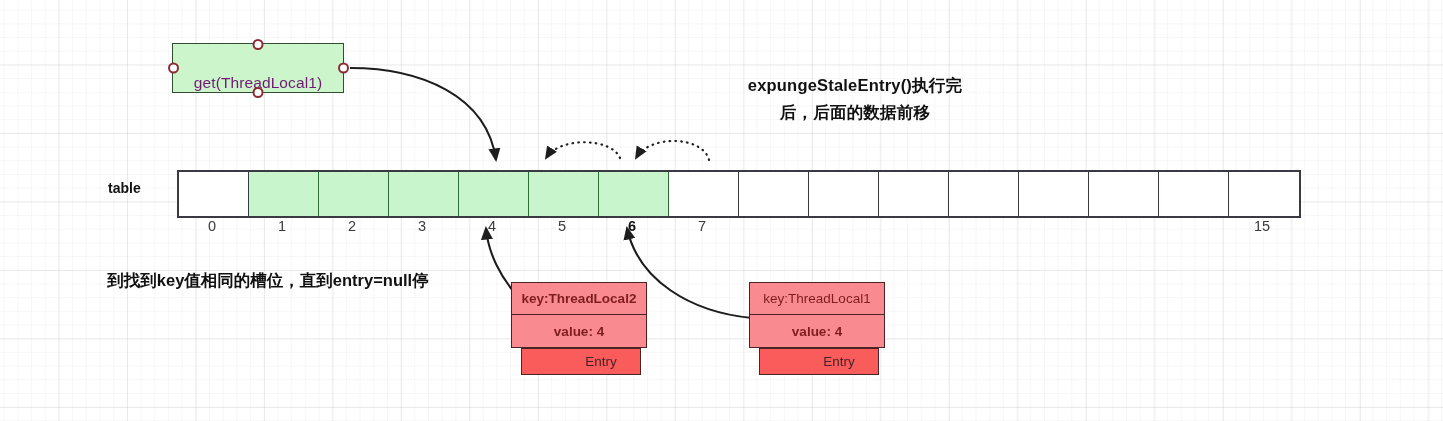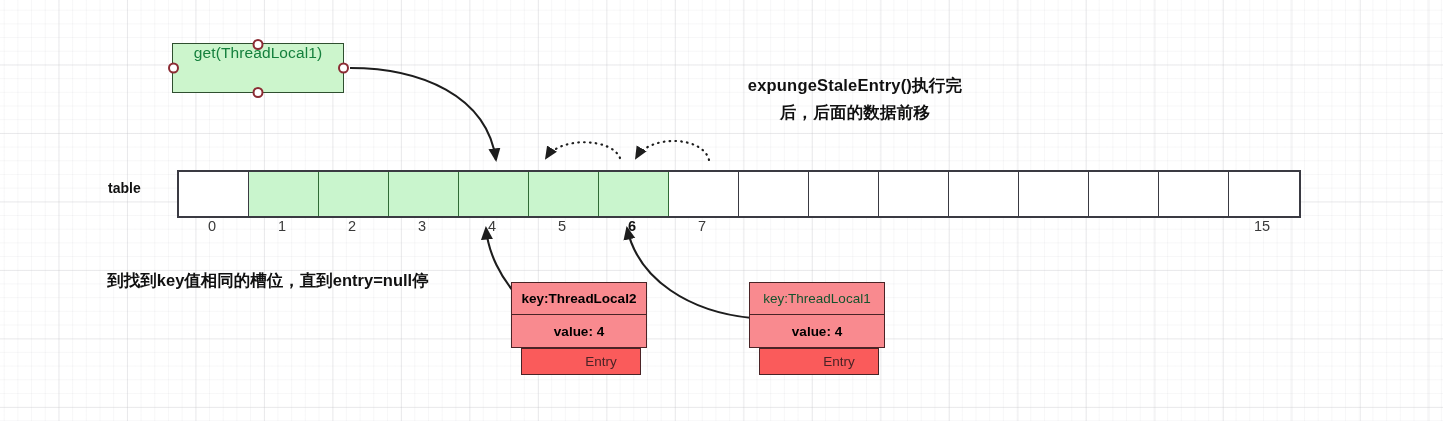--- a/index.html
+++ b/index.html
@@ -47,24 +47,24 @@
   #get-node {
     position: absolute;
     left: 172px;
     top: 43px;
     width: 172px;
     height: 50px;
     background: #ccf5cc;
     border: 1.6px solid #2f4f2f;
     box-sizing: border-box;
     display: flex;
-    align-items: flex-start;
+    align-items: flex-end;
     justify-content: center;
     font-size: 15.5px;
-    color: #15803d;
+    color: #701a75;
     letter-spacing: 0.1px;
   }
   .handle {
     position: absolute;
     width: 11px;
     height: 11px;
     border-radius: 50%;
     background: #ffffff;
     border: 2px solid #8b2b33;
     box-sizing: border-box;
@@ -153,25 +153,25 @@
   }
   .entry-key, .entry-value {
     height: 33px;
     box-sizing: border-box;
     background: #f98a8f;
     border: 1.6px solid #4a2326;
     display: flex;
     align-items: center;
     justify-content: center;
     font-size: 13.5px;
-    color: #000000;
+    color: #7f1d1d;
   }
   .entry-value { border-top: none; font-weight: bold; }
   .entry-key.bold-key { font-weight: bold; }
-  .entry-key.plain-key { color: #14532d; }
+  .entry-key.plain-key { color: #7f1d1d; }
   .entry-footer {
     position: relative;
     left: 10px;
     width: 120px;
     height: 27px;
     box-sizing: border-box;
     background: #fa5b5b;
     border: 1.6px solid #4a2326;
     display: flex;
     align-items: center;

